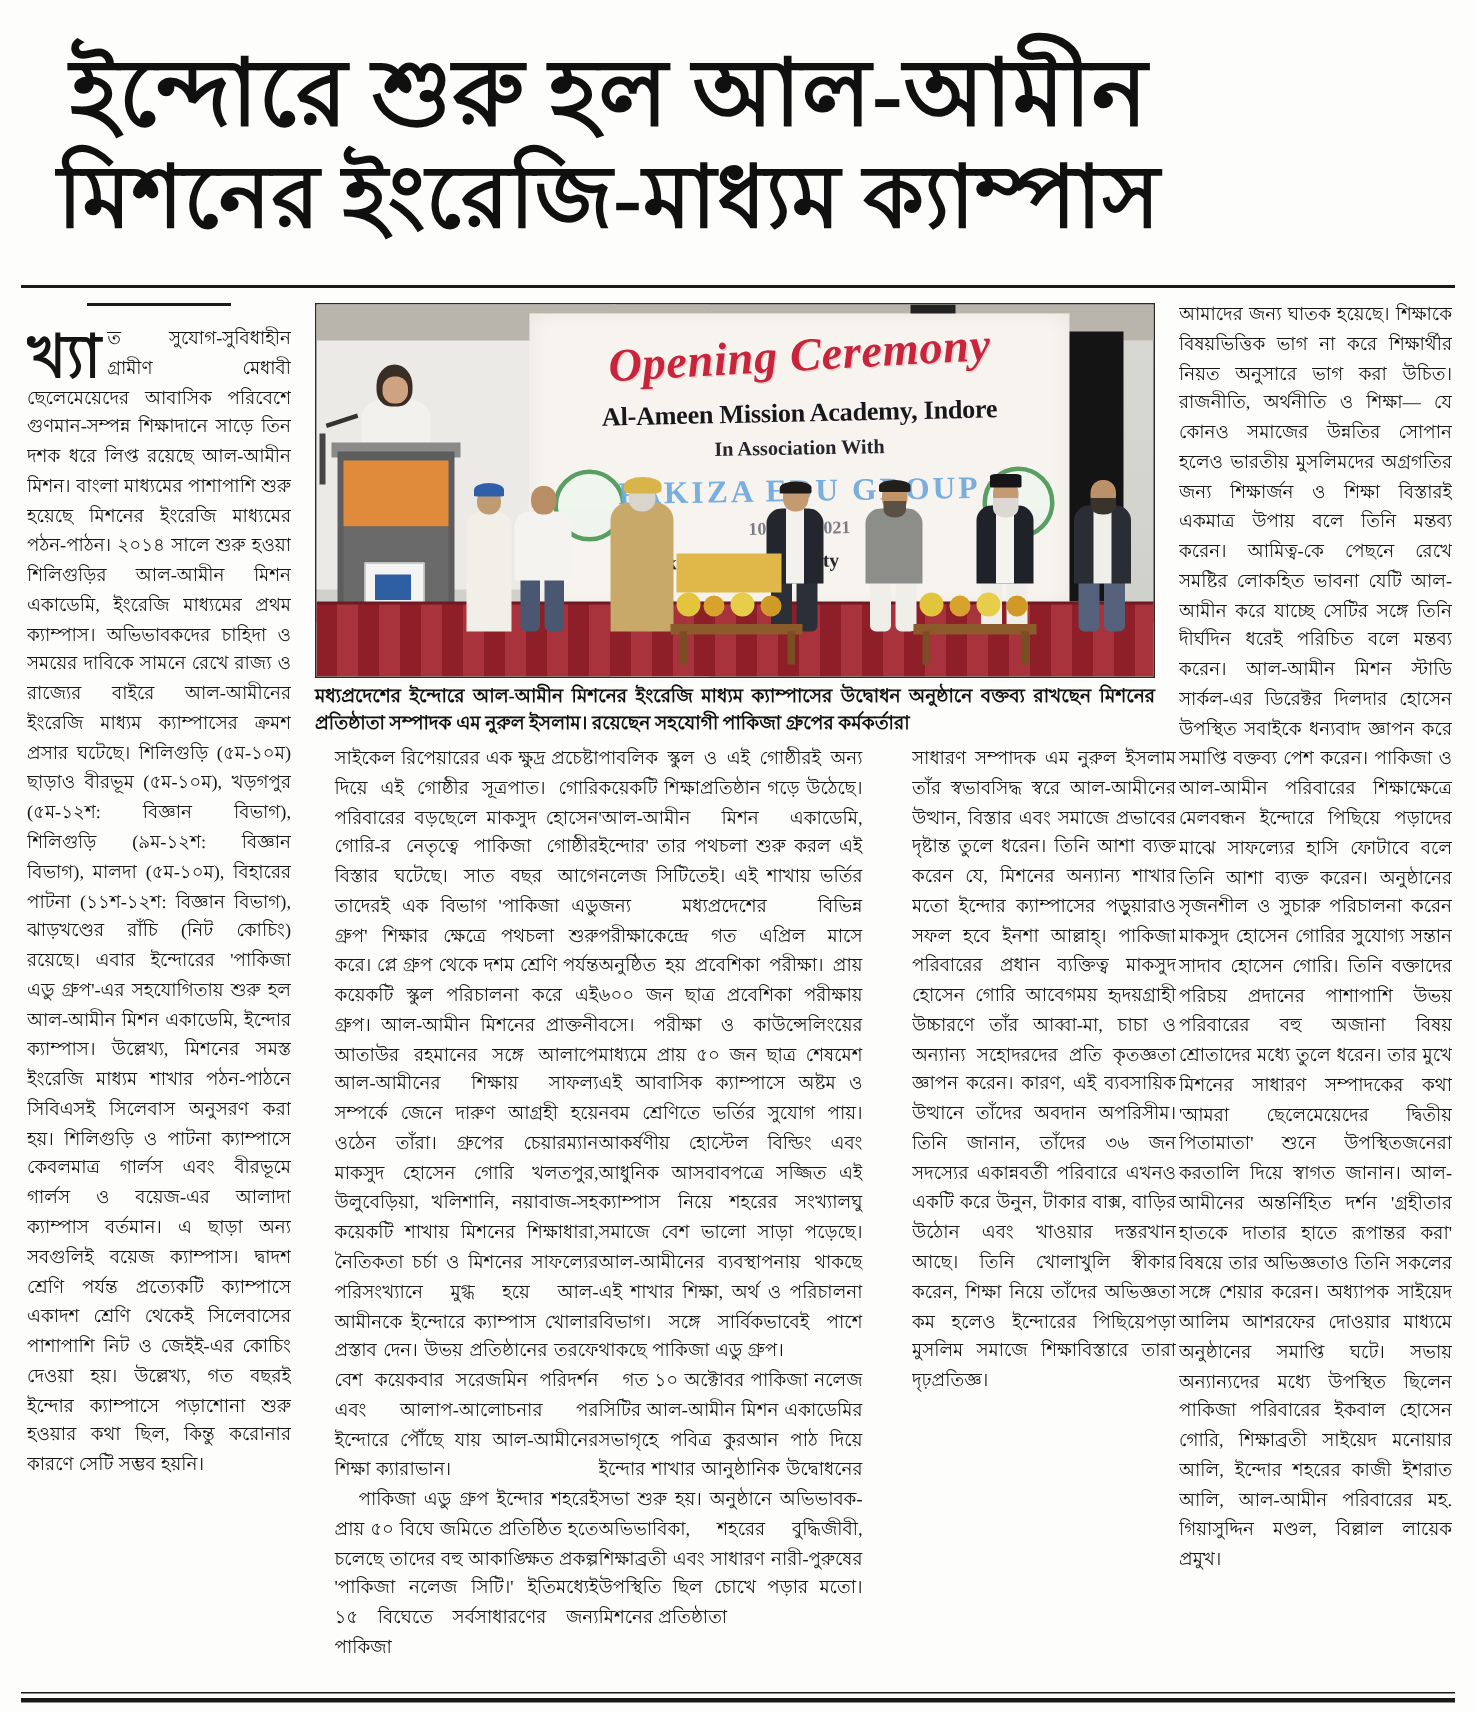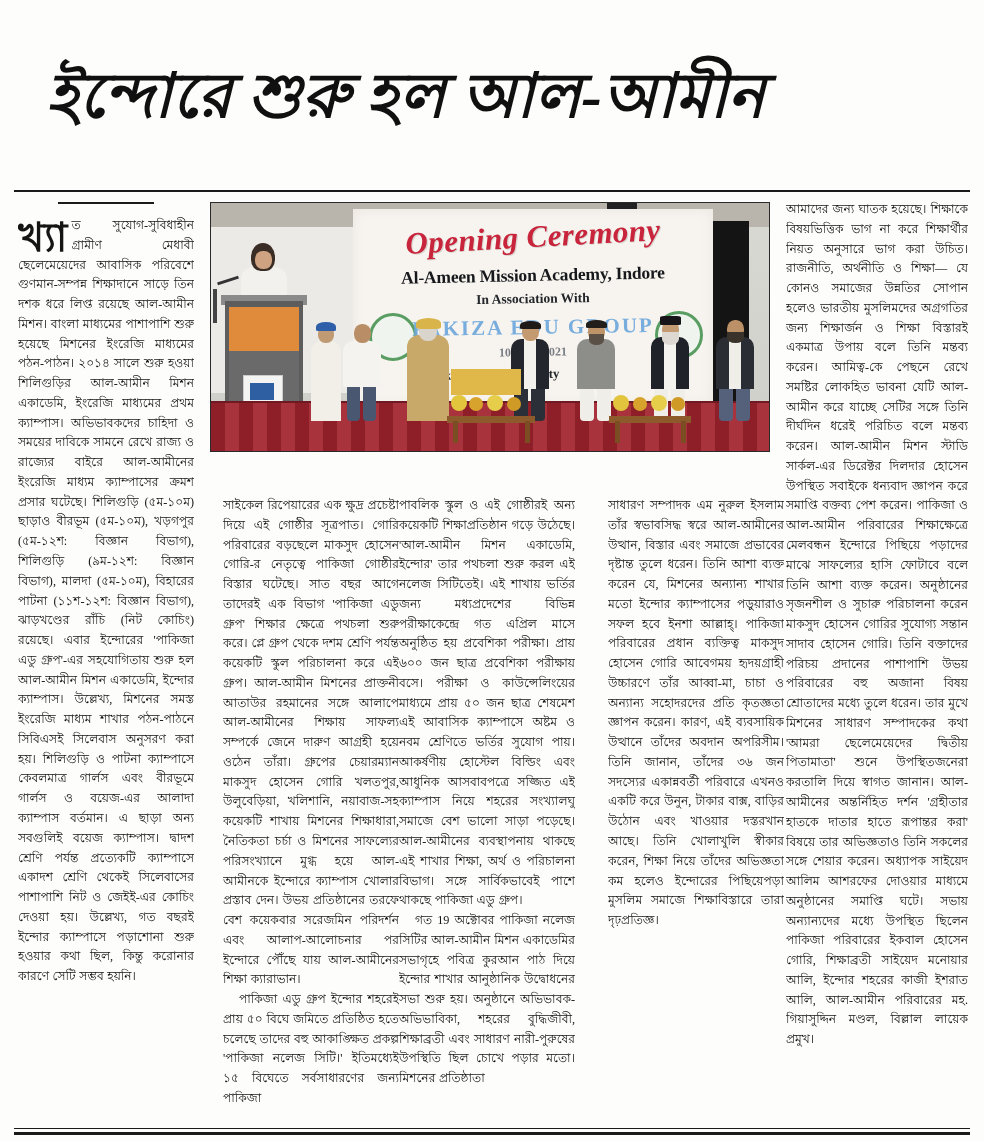--- a/index.html
+++ b/index.html
@@ -30,21 +30,20 @@
     position: absolute;
     left: 0;
     top: 8px;
     width: 812px;
     height: 178px;
     display: flex;
     flex-direction: column;
     align-items: center;
     justify-content: center;
     gap: 2px;
-    font-style: italic;
   }
   .headline-line {
     font-family: "Liberation Serif", "DejaVu Serif", serif;
     font-weight: 700;
     font-size: 62px;
     line-height: 1.12;
     letter-spacing: 0.5px;
     color: #101010;
     white-space: nowrap;
     text-align: center;
@@ -264,20 +263,21 @@
     background: #1a1a1a;
   }
 </style>
 </head>
 <body>
 
 <div id="page">
 
   <div id="headline">
     <div class="headline-line l1">ইন্দোরে শুরু হল আল-আমীন</div>
+    <div class="headline-line l2">মিশনের ইংরেজি-মাধ্যম ক্যাম্পাস</div>
   </div>
   <div id="head-rule"></div>
 
   <div id="body-area">
 
     <div class="col" id="col1">
       <div class="kicker-rule"></div>
       <div class="bodytext">
         <p class="dropcap-para">খ্যাত সুযোগ-সুবিধাহীন গ্রামীণ মেধাবী ছেলেমেয়েদের আবাসিক পরিবেশে গুণমান-সম্পন্ন শিক্ষাদানে সাড়ে তিন দশক ধরে লিপ্ত রয়েছে আল-আমীন মিশন। বাংলা মাধ্যমের পাশাপাশি শুরু হয়েছে মিশনের ইংরেজি মাধ্যমের পঠন-পাঠন। ২০১৪ সালে শুরু হওয়া শিলিগুড়ির আল-আমীন মিশন একাডেমি, ইংরেজি মাধ্যমের প্রথম ক্যাম্পাস। অভিভাবকদের চাহিদা ও সময়ের দাবিকে সামনে রেখে রাজ্য ও রাজ্যের বাইরে আল-আমীনের ইংরেজি মাধ্যম ক্যাম্পাসের ক্রমশ প্রসার ঘটেছে। শিলিগুড়ি (৫ম-১০ম) ছাড়াও বীরভূম (৫ম-১০ম), খড়গপুর (৫ম-১২শ: বিজ্ঞান বিভাগ), শিলিগুড়ি (৯ম-১২শ: বিজ্ঞান বিভাগ), মালদা (৫ম-১০ম), বিহারের পাটনা (১১শ-১২শ: বিজ্ঞান বিভাগ), ঝাড়খণ্ডের রাঁচি (নিট কোচিং) রয়েছে। এবার ইন্দোরের 'পাকিজা এডু গ্রুপ'-এর সহযোগিতায় শুরু হল আল-আমীন মিশন একাডেমি, ইন্দোর ক্যাম্পাস। উল্লেখ্য, মিশনের সমস্ত ইংরেজি মাধ্যম শাখার পঠন-পাঠনে সিবিএসই সিলেবাস অনুসরণ করা হয়। শিলিগুড়ি ও পাটনা ক্যাম্পাসে কেবলমাত্র গার্লস এবং বীরভূমে গার্লস ও বয়েজ-এর আলাদা ক্যাম্পাস বর্তমান। এ ছাড়া অন্য সবগুলিই বয়েজ ক্যাম্পাস। দ্বাদশ শ্রেণি পর্যন্ত প্রত্যেকটি ক্যাম্পাসে একাদশ শ্রেণি থেকেই সিলেবাসের পাশাপাশি নিট ও জেইই-এর কোচিং দেওয়া হয়। উল্লেখ্য, গত বছরই ইন্দোর ক্যাম্পাসে পড়াশোনা শুরু হওয়ার কথা ছিল, কিন্তু করোনার কারণে সেটি সম্ভব হয়নি।</p>
       </div>
@@ -389,33 +389,34 @@
         <div class="flower" style="left:276px;width:16px;height:16px;background:#e6cd4a;"></div>
         <div class="flower" style="left:296px;width:14px;height:14px;background:#cf9a26;"></div>
         <div class="flower" style="left:402px;width:16px;height:16px;background:#e2c53d;"></div>
         <div class="flower" style="left:422px;width:14px;height:14px;background:#d8a32c;"></div>
         <div class="flower" style="left:440px;width:16px;height:16px;background:#e6cd4a;"></div>
         <div class="flower" style="left:460px;width:14px;height:14px;background:#cf9a26;"></div>
 
         <div class="ph" style="left:240px;bottom:56px;width:70px;height:26px;background:#e0b84a;"></div>
       </div>
 
+      <div id="caption">মধ্যপ্রদেশের ইন্দোরে আল-আমীন মিশনের ইংরেজি মাধ্যম ক্যাম্পাসের উদ্বোধন অনুষ্ঠানে বক্তব্য রাখছেন মিশনের প্রতিষ্ঠাতা সম্পাদক এম নুরুল ইসলাম। রয়েছেন সহযোগী পাকিজা গ্রুপের কর্মকর্তারা</div>
     </div>
 
     <div class="under-photo" id="under2">
       <div class="bodytext">
         <p>সাইকেল রিপেয়ারের এক ক্ষুদ্র প্রচেষ্টা দিয়ে এই গোষ্ঠীর সূত্রপাত। গোরি পরিবারের বড়ছেলে মাকসুদ হোসেন গোরি-র নেতৃত্বে পাকিজা গোষ্ঠীর বিস্তার ঘটেছে। সাত বছর আগে তাদেরই এক বিভাগ 'পাকিজা এডু গ্রুপ' শিক্ষার ক্ষেত্রে পথচলা শুরু করে। প্লে গ্রুপ থেকে দশম শ্রেণি পর্যন্ত কয়েকটি স্কুল পরিচালনা করে এই গ্রুপ। আল-আমীন মিশনের প্রাক্তনী আতাউর রহমানের সঙ্গে আলাপে আল-আমীনের শিক্ষায় সাফল্য সম্পর্কে জেনে দারুণ আগ্রহী হয়ে ওঠেন তাঁরা। গ্রুপের চেয়ারম্যান মাকসুদ হোসেন গোরি খলতপুর, উলুবেড়িয়া, খলিশানি, নয়াবাজ-সহ কয়েকটি শাখায় মিশনের শিক্ষাধারা, নৈতিকতা চর্চা ও মিশনের সাফল্যের পরিসংখ্যানে মুগ্ধ হয়ে আল-আমীনকে ইন্দোরে ক্যাম্পাস খোলার প্রস্তাব দেন। উভয় প্রতিষ্ঠানের তরফে বেশ কয়েকবার সরেজমিন পরিদর্শন এবং আলাপ-আলোচনার পর ইন্দোরে পৌঁছে যায় আল-আমীনের শিক্ষা ক্যারাভান।</p>
         <p>পাকিজা এডু গ্রুপ ইন্দোর শহরেই প্রায় ৫০ বিঘে জমিতে প্রতিষ্ঠিত হতে চলেছে তাদের বহু আকাঙ্ক্ষিত প্রকল্প 'পাকিজা নলেজ সিটি।' ইতিমধ্যেই ১৫ বিঘেতে সর্বসাধারণের জন্য পাকিজা</p>
       </div>
     </div>
 
     <div class="under-photo" id="under3">
       <div class="bodytext">
         <p>পাবলিক স্কুল ও এই গোষ্ঠীরই অন্য কয়েকটি শিক্ষাপ্রতিষ্ঠান গড়ে উঠেছে। 'আল-আমীন মিশন একাডেমি, ইন্দোর' তার পথচলা শুরু করল এই নলেজ সিটিতেই। এই শাখায় ভর্তির জন্য মধ্যপ্রদেশের বিভিন্ন পরীক্ষাকেন্দ্রে গত এপ্রিল মাসে অনুষ্ঠিত হয় প্রবেশিকা পরীক্ষা। প্রায় ৬০০ জন ছাত্র প্রবেশিকা পরীক্ষায় বসে। পরীক্ষা ও কাউন্সেলিংয়ের মাধ্যমে প্রায় ৫০ জন ছাত্র শেষমেশ এই আবাসিক ক্যাম্পাসে অষ্টম ও নবম শ্রেণিতে ভর্তির সুযোগ পায়। আকর্ষণীয় হোস্টেল বিল্ডিং এবং আধুনিক আসবাবপত্রে সজ্জিত এই ক্যাম্পাস নিয়ে শহরের সংখ্যালঘু সমাজে বেশ ভালো সাড়া পড়েছে। আল-আমীনের ব্যবস্থাপনায় থাকছে এই শাখার শিক্ষা, অর্থ ও পরিচালনা বিভাগ। সঙ্গে সার্বিকভাবেই পাশে থাকছে পাকিজা এডু গ্রুপ।</p>
-        <p>গত 19 অক্টোবর পাকিজা নলেজ সিটির আল-আমীন মিশন একাডেমির সভাগৃহে পবিত্র কুরআন পাঠ দিয়ে ইন্দোর শাখার আনুষ্ঠানিক উদ্বোধনের সভা শুরু হয়। অনুষ্ঠানে অভিভাবক-অভিভাবিকা, শহরের বুদ্ধিজীবী, শিক্ষাব্রতী এবং সাধারণ নারী-পুরুষের উপস্থিতি ছিল চোখে পড়ার মতো। মিশনের প্রতিষ্ঠাতা</p>
+        <p>গত ১০ অক্টোবর পাকিজা নলেজ সিটির আল-আমীন মিশন একাডেমির সভাগৃহে পবিত্র কুরআন পাঠ দিয়ে ইন্দোর শাখার আনুষ্ঠানিক উদ্বোধনের সভা শুরু হয়। অনুষ্ঠানে অভিভাবক-অভিভাবিকা, শহরের বুদ্ধিজীবী, শিক্ষাব্রতী এবং সাধারণ নারী-পুরুষের উপস্থিতি ছিল চোখে পড়ার মতো। মিশনের প্রতিষ্ঠাতা</p>
       </div>
     </div>
 
     <div class="under-photo" id="under4">
       <div class="bodytext">
         <p>সাধারণ সম্পাদক এম নুরুল ইসলাম তাঁর স্বভাবসিদ্ধ স্বরে আল-আমীনের উত্থান, বিস্তার এবং সমাজে প্রভাবের দৃষ্টান্ত তুলে ধরেন। তিনি আশা ব্যক্ত করেন যে, মিশনের অন্যান্য শাখার মতো ইন্দোর ক্যাম্পাসের পড়ুয়ারাও সফল হবে ইনশা আল্লাহ্‌। পাকিজা পরিবারের প্রধান ব্যক্তিত্ব মাকসুদ হোসেন গোরি আবেগময় হৃদয়গ্রাহী উচ্চারণে তাঁর আব্বা-মা, চাচা ও অন্যান্য সহোদরদের প্রতি কৃতজ্ঞতা জ্ঞাপন করেন। কারণ, এই ব্যবসায়িক উত্থানে তাঁদের অবদান অপরিসীম। তিনি জানান, তাঁদের ৩৬ জন সদস্যের একান্নবর্তী পরিবারে এখনও একটি করে উনুন, টাকার বাক্স, বাড়ির উঠোন এবং খাওয়ার দস্তরখান আছে। তিনি খোলাখুলি স্বীকার করেন, শিক্ষা নিয়ে তাঁদের অভিজ্ঞতা কম হলেও ইন্দোরের পিছিয়েপড়া মুসলিম সমাজে শিক্ষাবিস্তারে তারা দৃঢ়প্রতিজ্ঞ।</p>
       </div>
     </div>
 
     <div class="col" id="col5">

